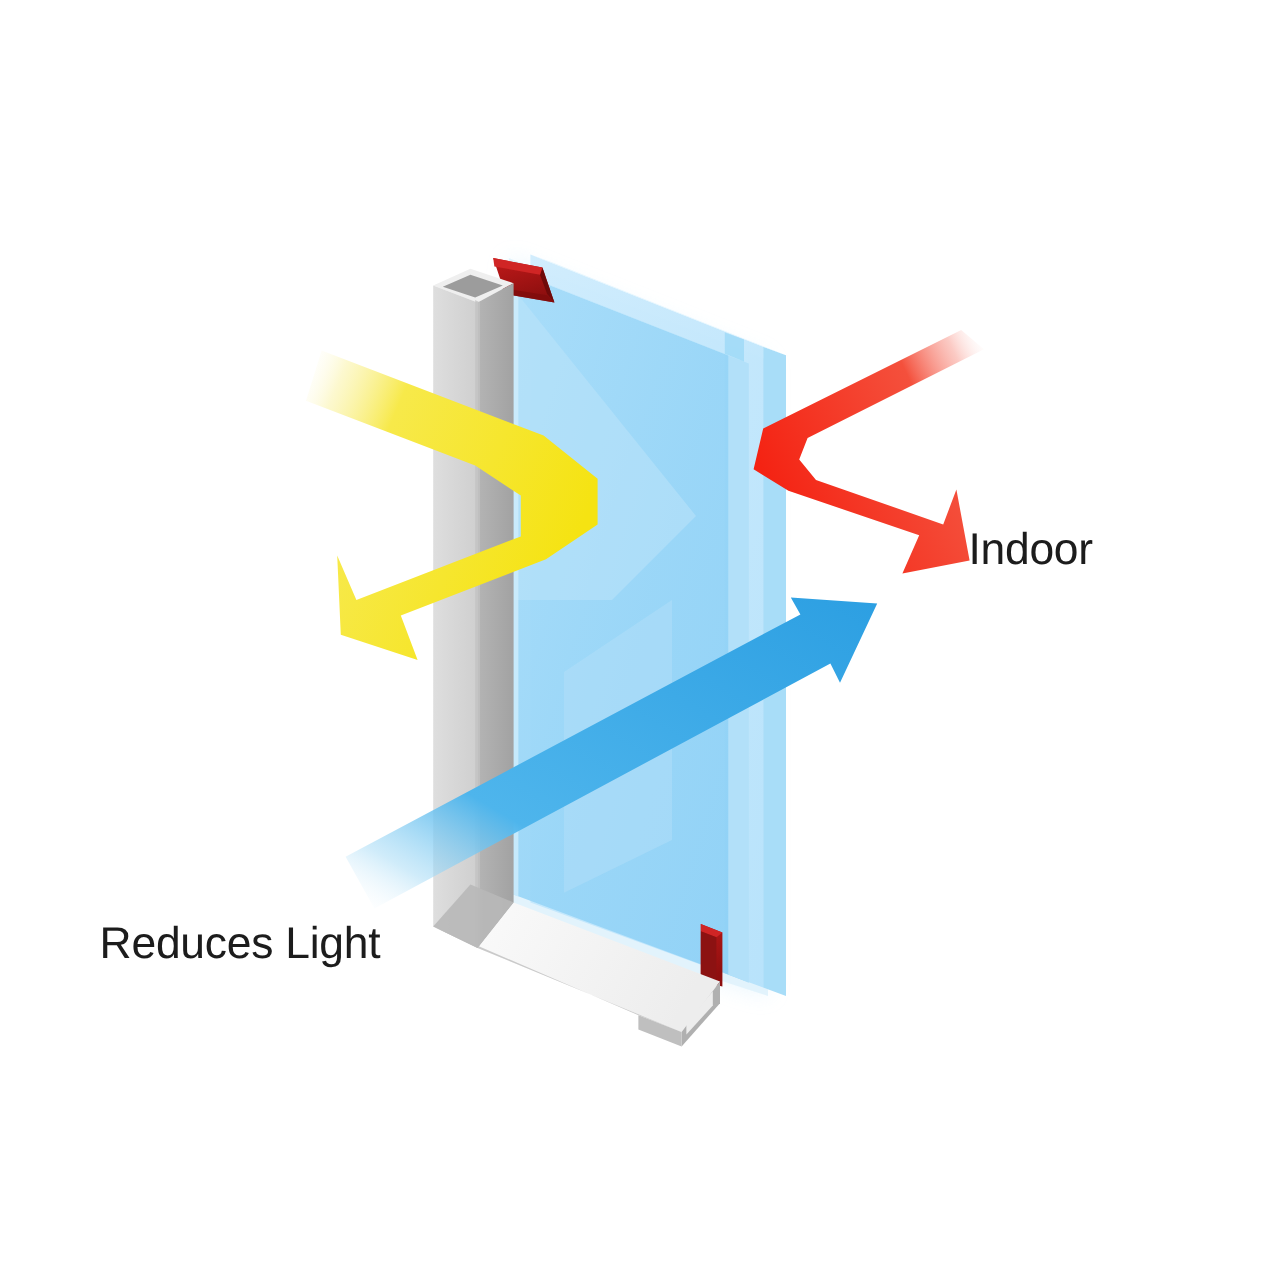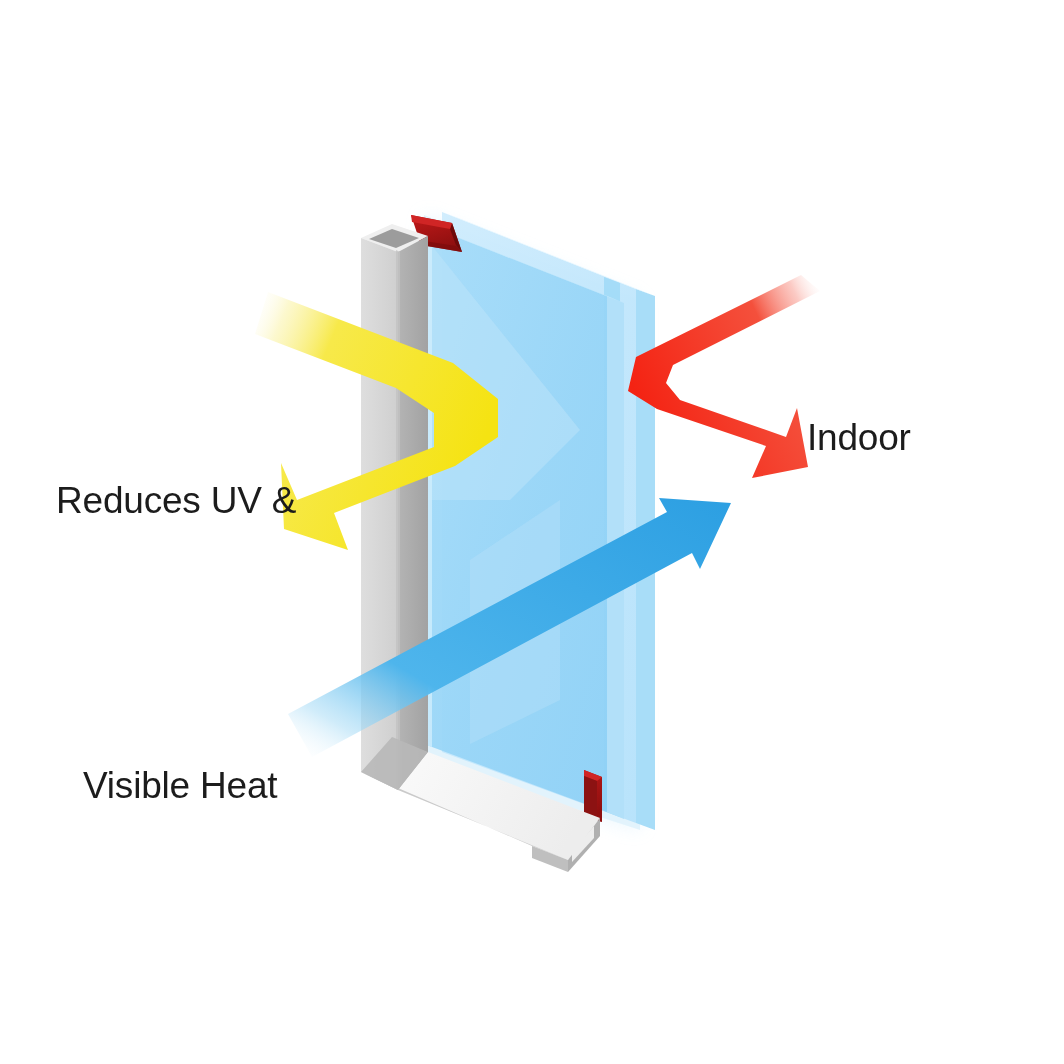--- a/index.html
+++ b/index.html
@@ -41,21 +41,21 @@
     top: 383px;
     text-align: left;
   }
   #label-visible-light {
     left: 83px;
     top: 668px;
     text-align: left;
   }
   #label-indoor-temp {
     left: 807px;
-    top: 320px;
+    top: 340px;
     text-align: left;
   }
   .label .line { display: block; }
 </style>
 </head>
 <body>
 
 <div id="stage">
 
   <svg id="diagram-svg" viewBox="0 0 1064 1064" xmlns="http://www.w3.org/2000/svg">
@@ -228,24 +228,23 @@
                L 786,437
                L 680,400
                L 666,383
                L 673,365
                L 820,291
                Z" fill="url(#gradRed)"></path>
     </g>
   </svg>
 
   <div class="label" id="label-uv-solar">
-    <span class="line">Reduces UV &amp;</span>
   </div>
 
   <div class="label" id="label-visible-light">
-    <span class="line">Visible Heat</span>
+    <span class="line">Reduces Light</span>
   </div>
 
   <div class="label" id="label-indoor-temp">
     <span class="line">Indoor</span>
   </div>
 
 </div>
 
 </body></html>

